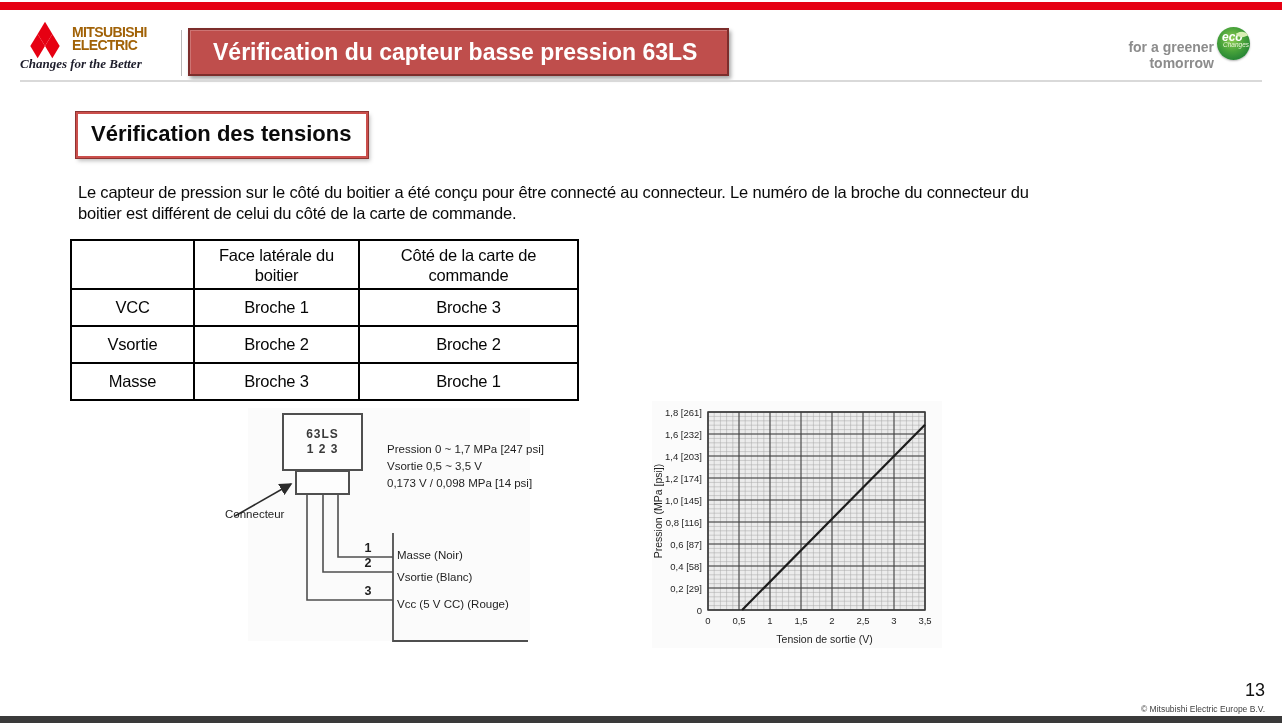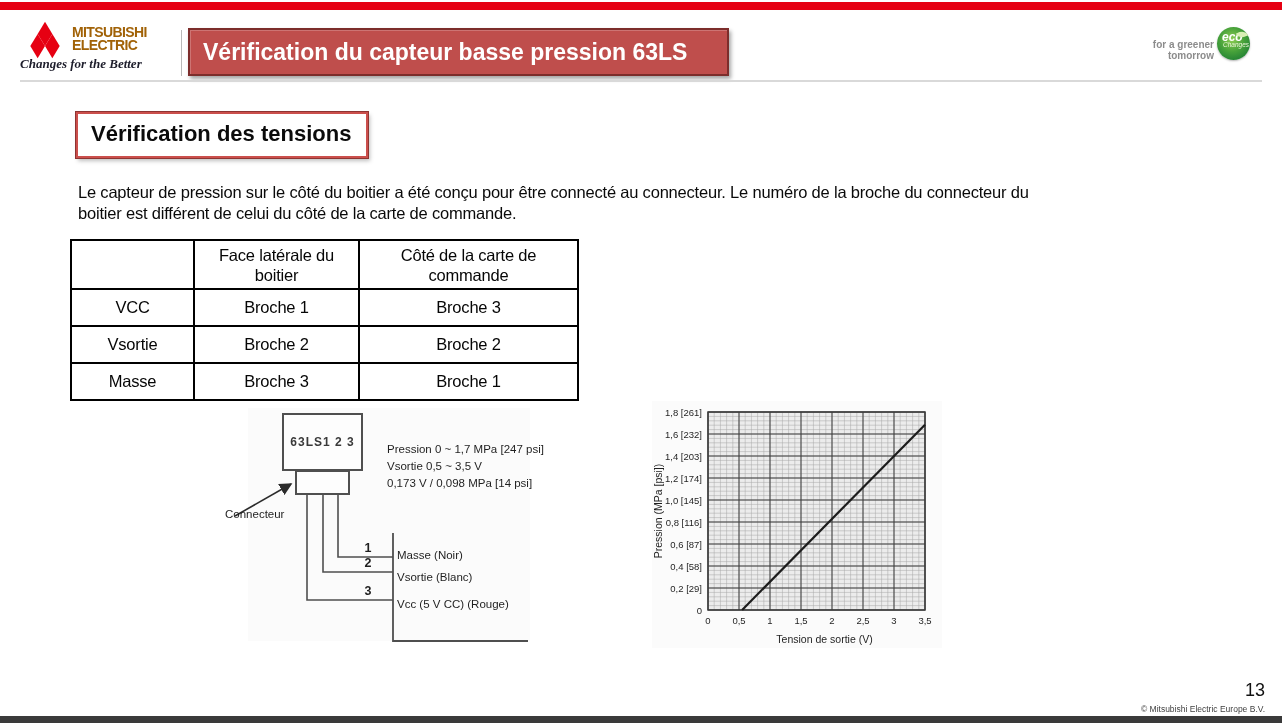--- a/index.html
+++ b/index.html
@@ -11,23 +11,23 @@
   .topbar{position:absolute;left:0;top:2px;width:100%;height:8px;background:#e60012;}
   .logo{position:absolute;left:22px;top:20px;width:160px;height:58px;}
   .logo-mark{position:absolute;left:2px;top:0;width:42px;height:40px;}
   .logo-text{position:absolute;left:50px;top:6px;font-weight:bold;font-size:14px;line-height:12.5px;letter-spacing:-0.6px;color:#a16207;}
   .logo-tagline{position:absolute;left:-2px;top:36px;font-family:"Liberation Serif", serif;font-style:italic;font-weight:bold;font-size:13px;color:#1d1d2b;white-space:nowrap;}
   .logo-divider{position:absolute;left:181px;top:30px;width:1px;height:46px;background:#b9b9b9;}
   .title-banner{
     position:absolute;left:188px;top:28px;width:541px;height:48px;box-sizing:border-box;
     background:#bf4e4c;border:2px solid #7c2d2b;
     box-shadow:2px 3px 4px rgba(0,0,0,0.35), inset 1px 1px 0 rgba(255,255,255,0.22);
-    color:#ffffff;font-size:23px;font-weight:bold;line-height:44px;padding-left:13px;
-  }
-  .eco-tagline{position:absolute;left:1108px;top:39px;width:106px;text-align:right;font-size:10px;font-weight:bold;color:#8c8c8c;}
+    color:#ffffff;font-size:23px;font-weight:bold;line-height:44px;padding-left:23px;
+  }
+  .eco-tagline{position:absolute;left:1108px;top:39px;width:106px;text-align:right;font-size:14px;font-weight:bold;color:#8c8c8c;}
   .eco-circle{
     position:absolute;left:1217px;top:27px;width:33px;height:33px;border-radius:50%;
     background:radial-gradient(circle at 45% 38%, #8fce53 0%, #46a13a 45%, #0d6e31 100%);
     box-shadow:0 1px 2px rgba(0,0,0,0.3);
   }
   .eco-circle .eco-word{position:absolute;left:5px;top:5px;font-size:12px;font-weight:bold;font-style:italic;color:#fff;line-height:11px;}
   .eco-circle .eco-word2{position:absolute;left:6px;top:14px;font-size:6.5px;font-style:italic;color:#eaf5d8;white-space:nowrap;}
   .eco-leaf{position:absolute;right:3px;top:4px;width:10px;height:7px;background:#d9efb5;border-radius:0 90% 0 90%;transform:rotate(-28deg);}
   .header-rule{position:absolute;left:20px;top:80px;width:1242px;height:2px;background:#d9d9d9;}
   
@@ -46,21 +46,21 @@
     letter-spacing:-0.2px;padding:0 6px;color:#060606;background:#fff;
   }
   table.pin-table th{height:47px;line-height:20px;}
   table.pin-table td{height:35px;margin-top:20px;}
   
   .diagram{position:absolute;left:225px;top:408px;width:305px;height:235px;}
   .diagram-bg{position:absolute;left:23px;top:0;width:282px;height:233px;background:#fbfbfb;}
   .diagram svg.wires{position:absolute;left:0;top:0;width:305px;height:235px;}
   .sensor-box{
     position:absolute;left:57px;top:5px;width:81px;height:58px;box-sizing:border-box;border:2px solid #4f4f4f;background:#fdfdfd;
-    display:flex;flex-direction:row;align-items:center;justify-content:center;
+    display:flex;flex-direction:column;align-items:center;justify-content:center;
     font-size:12px;font-weight:bold;color:#3a3a3a;line-height:15px;letter-spacing:1px;
   }
   .connector-box{position:absolute;left:70px;top:62px;width:55px;height:25px;box-sizing:border-box;border:2px solid #4f4f4f;background:#fdfdfd;}
   .diagram .lbl{position:absolute;font-size:11.5px;color:#1f1f1f;white-space:nowrap;}
   .lbl-connecteur{left:0;top:100px;}
   .specs{position:absolute;left:162px;top:33px;font-size:11.5px;line-height:17px;color:#1f1f1f;white-space:nowrap;}
   .pin-num{position:absolute;font-size:12.5px;font-weight:bold;color:#1f1f1f;width:18px;text-align:center;}
   .pin-1{left:134px;top:133px;} .pin-2{left:134px;top:148px;} .pin-3{left:134px;top:176px;}
   .wl-1{left:172px;top:141px;} .wl-2{left:172px;top:163px;} .wl-3{left:172px;top:190px;}
   

